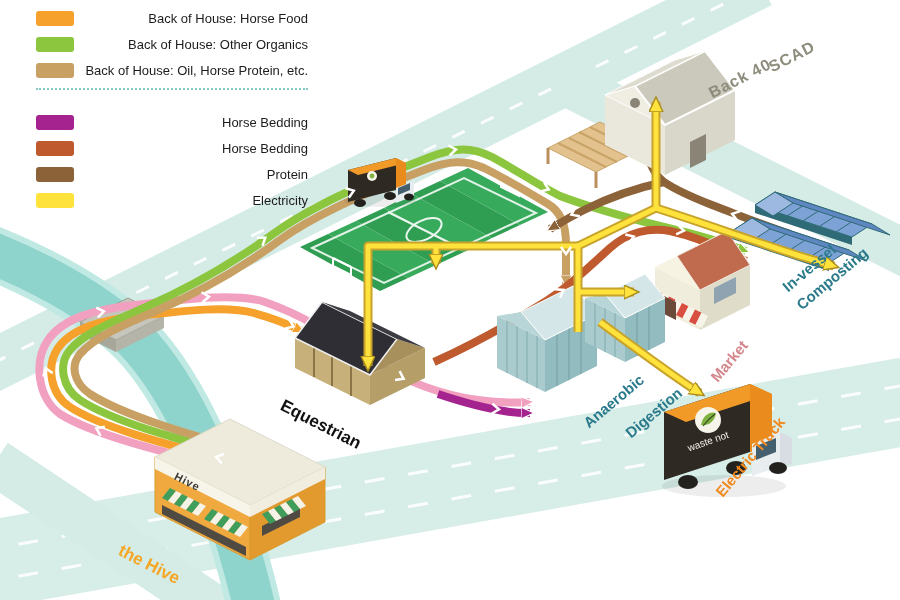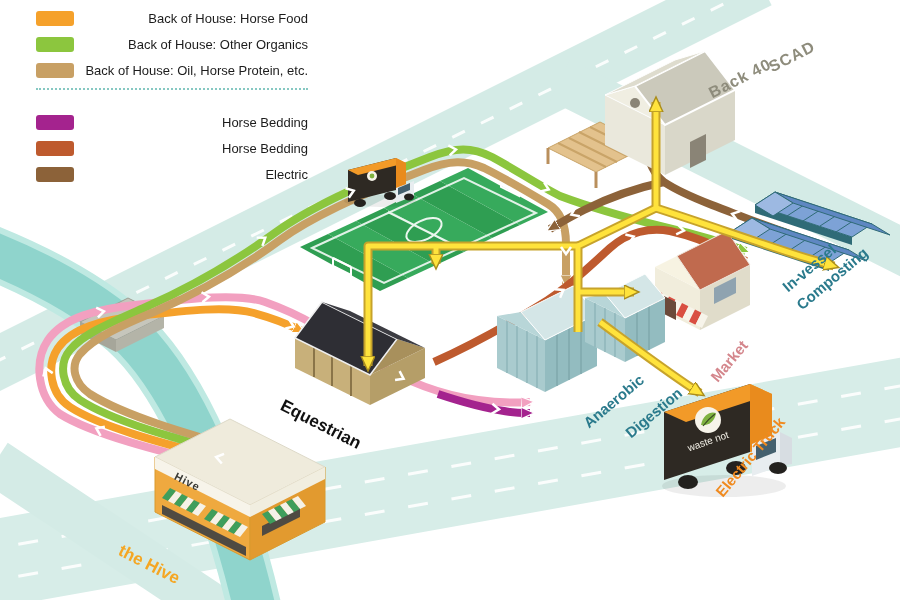--- a/index.html
+++ b/index.html
@@ -317,21 +317,25 @@
   <div class="legend-row">
     <span class="swatch" style="background: rgb(164, 35, 142);"></span>
     <span class="legend-label">Horse Bedding</span>
   </div>
   <div class="legend-row">
     <span class="swatch" style="background: rgb(190, 90, 46);"></span>
     <span class="legend-label">Horse Bedding</span>
   </div>
   <div class="legend-row">
     <span class="swatch" style="background: rgb(140, 98, 57);"></span>
-    <span class="legend-label">Electric</span>
+    <span class="legend-label">Protein</span>
+  </div>
+  <div class="legend-row">
+    <span class="swatch" style="background: rgb(255, 227, 60);"></span>
+    <span class="legend-label">Electricity</span>
   </div>
 </div>
 
 <div class="iso-label lbl-scad1">SCAD</div>
 <div class="iso-label lbl-scad2">Back 40</div>
 <div class="iso-label lbl-inv1">In-vessel</div>
 <div class="iso-label lbl-inv2">Composting</div>
 <div class="iso-label lbl-market">Market</div>
 <div class="iso-label lbl-ana1">Anaerobic</div>
 <div class="iso-label lbl-ana2">Digestion</div>

